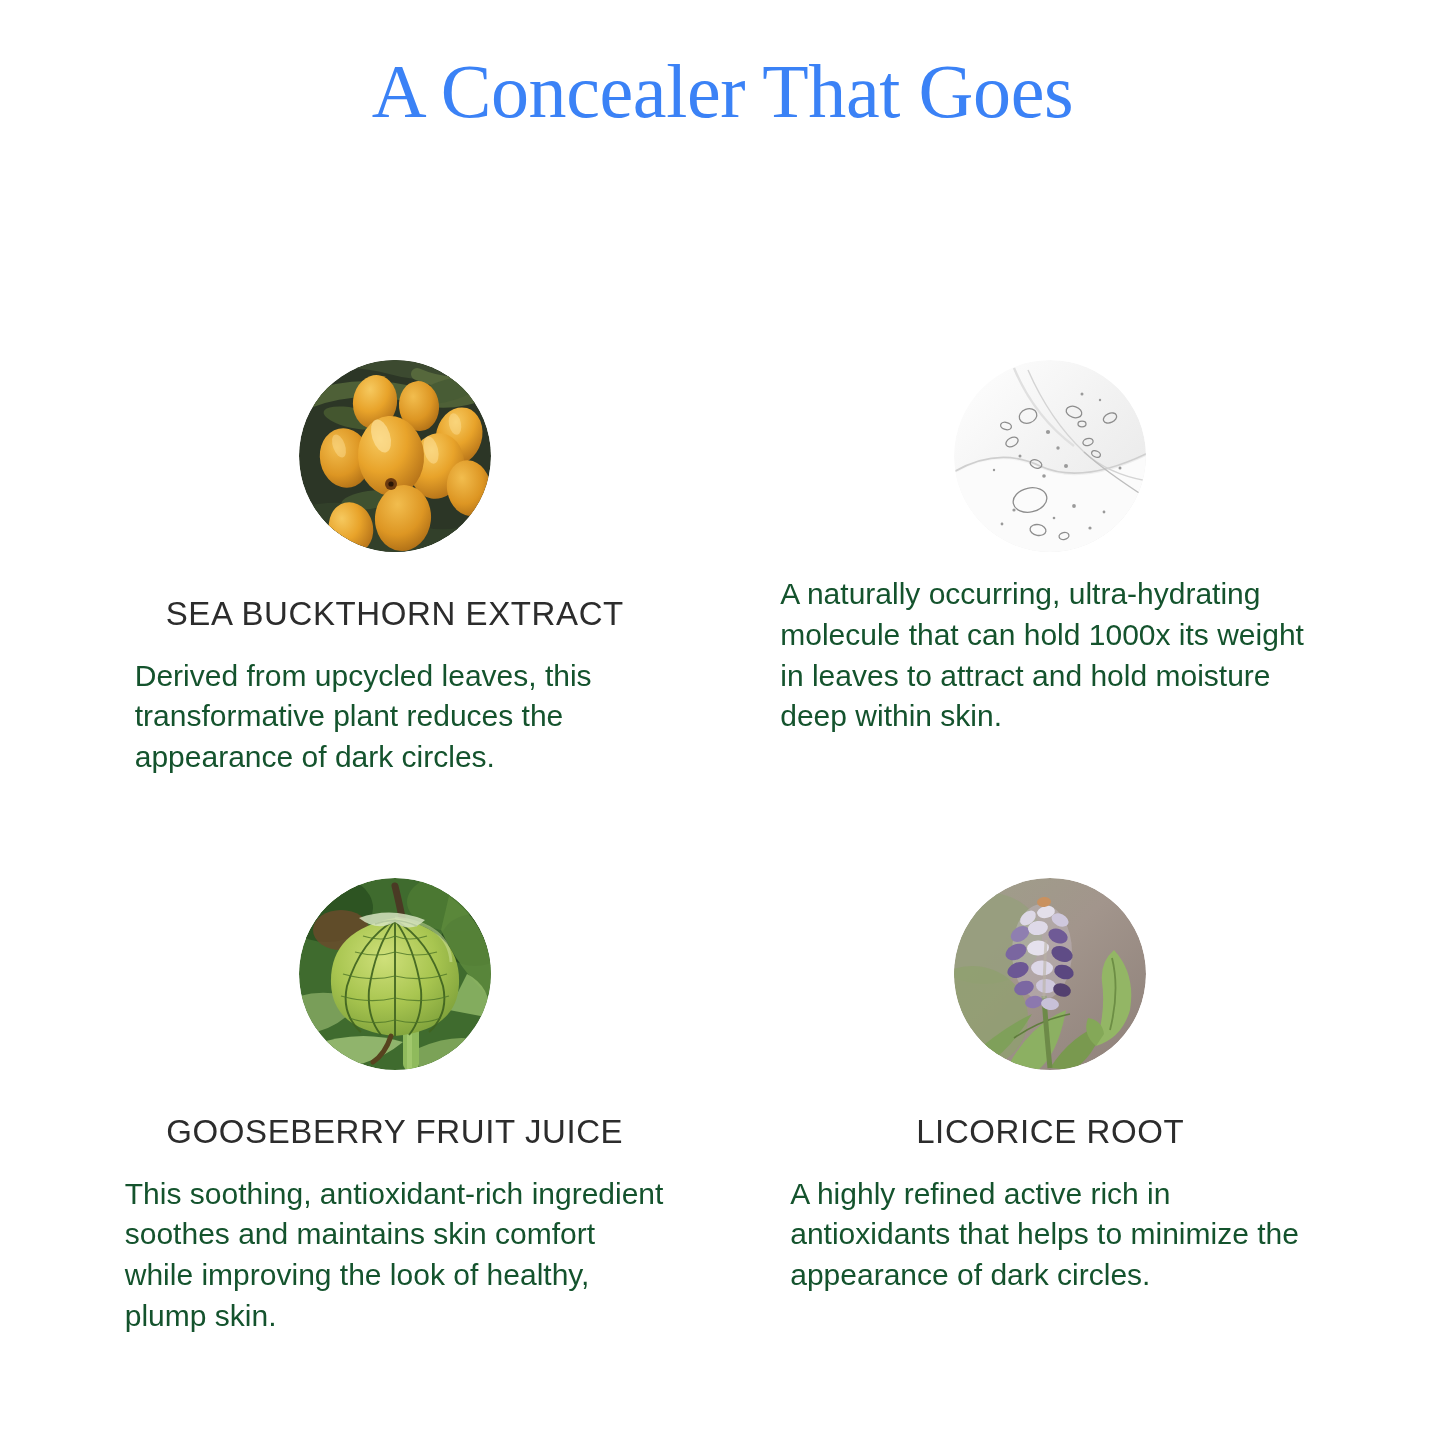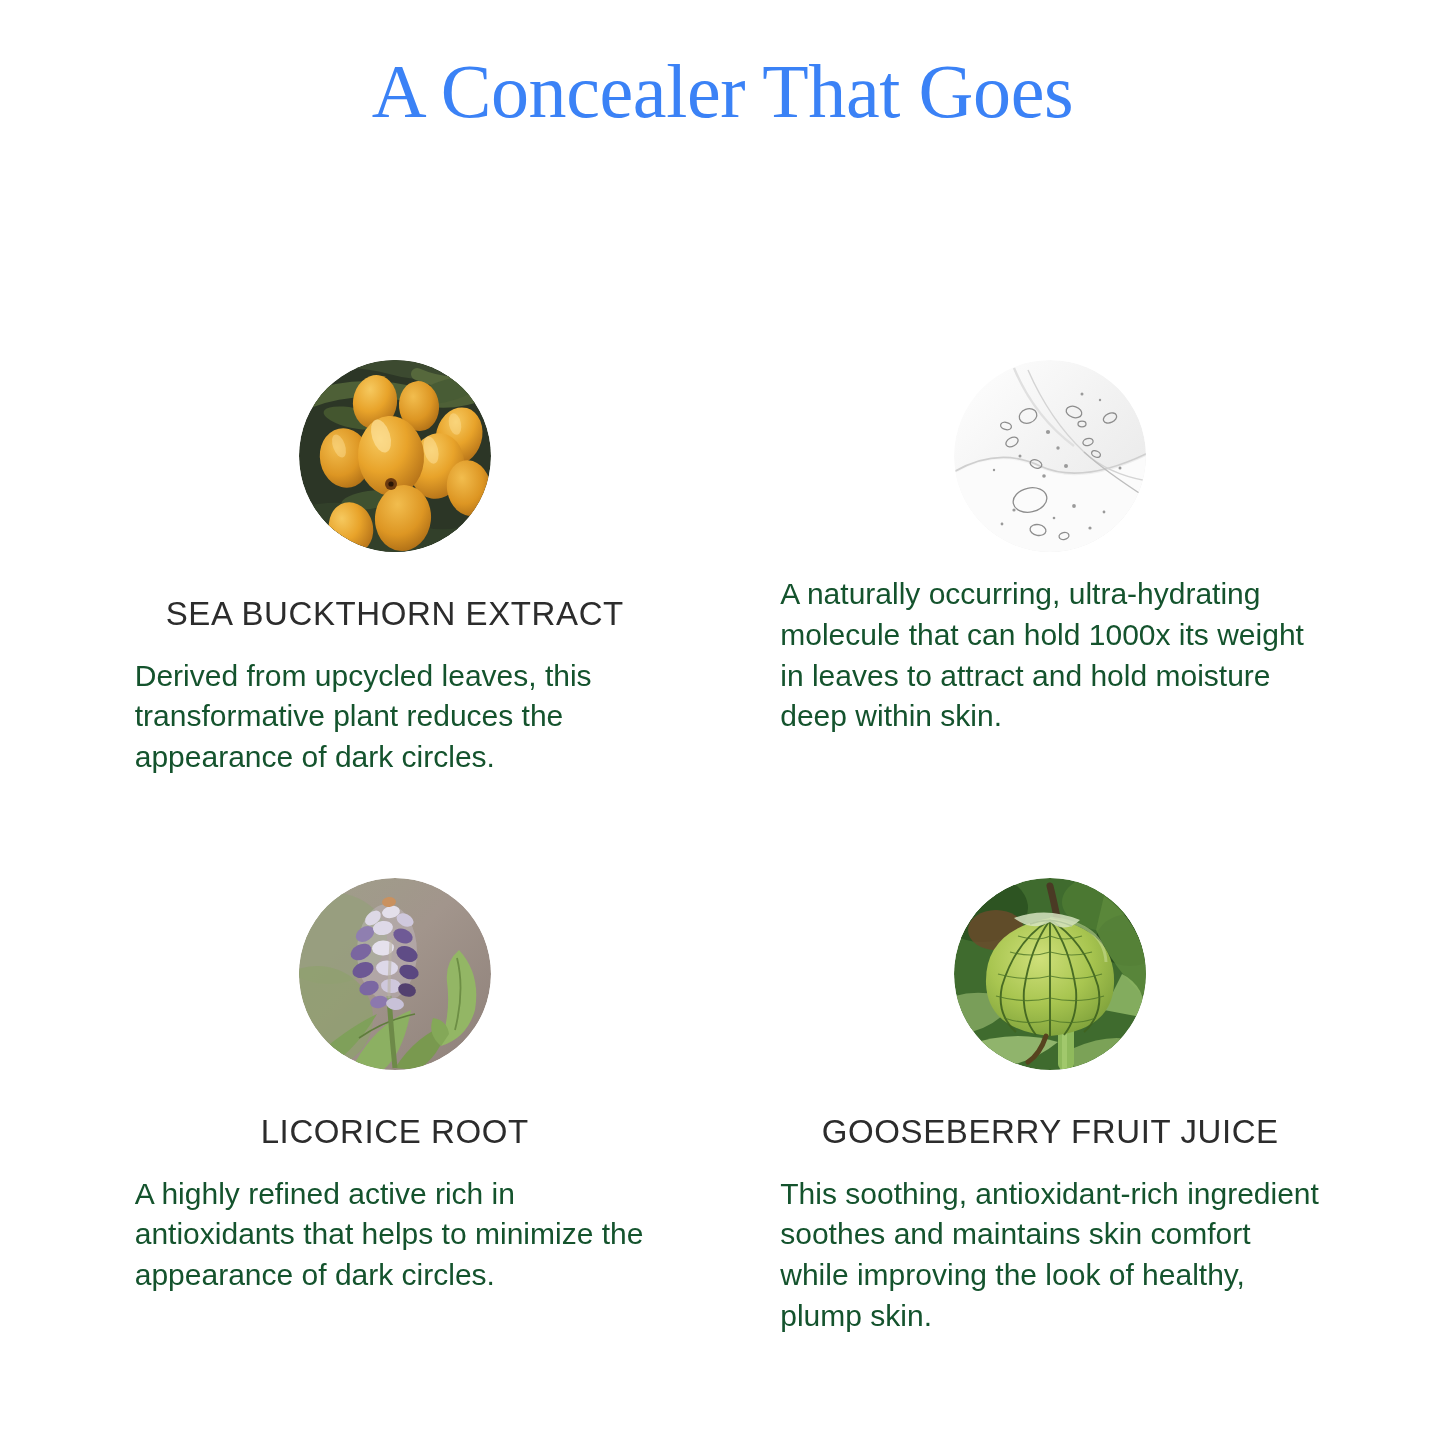--- a/index.html
+++ b/index.html
@@ -209,78 +209,20 @@
                 <circle cx="166" cy="108" r="1.5"></circle>
               <circle cx="40" cy="110" r="1.2"></circle>
                 <circle cx="156" cy="186" r="1.3"></circle>
             </g>
           </g>
         </svg>
       </div>
       <div class="card-body">A naturally occurring, ultra-hydrating molecule that can hold 1000x its weight in leaves to attract and hold moisture deep within skin.</div>
     </div>
 
-    <div class="card left">
-      <div class="thumb">
-        <svg viewBox="0 0 192 192" xmlns="http://www.w3.org/2000/svg" aria-hidden="true">
-          <defs>
-            <clipPath id="cL">
-                <circle cx="96" cy="96" r="96"></circle>
-              </clipPath>
-            <linearGradient id="bgL" x1="0" y1="0" x2="1" y2="1">
-              <stop offset="0%" stop-color="#9fa089"></stop>
-              <stop offset="45%" stop-color="#a2958c"></stop>
-              <stop offset="100%" stop-color="#8e8079"></stop>
-            </linearGradient>
-          </defs>
-          <g clip-path="url(#cL)">
-            <rect width="192" height="192" fill="url(#bgL)"></rect>
-            <ellipse cx="30" cy="60" rx="58" ry="46" fill="#94a07a" opacity="0.7"></ellipse>
-            <ellipse cx="18" cy="140" rx="56" ry="52" fill="#8fa06e" opacity="0.75"></ellipse>
-
-            <path d="M12 182 Q48 150 78 136 Q54 176 24 192 Z" fill="#7fa05a"></path>
-            <path d="M52 192 Q74 148 112 132 Q104 176 84 192 Z" fill="#8cb062"></path>
-            <path d="M96 190 Q118 156 150 146 Q140 180 118 192 Z" fill="#79994f"></path>
-            <path d="M60 160 Q86 142 116 136" stroke="#5f7d3c" stroke-width="1.6" fill="none"></path>
-
-            <path d="M96 190 Q92 150 90 118" stroke="#6d8a48" stroke-width="5" fill="none"></path>
-
-            <path d="M160 72 Q182 96 176 132 Q168 160 142 168 Q152 132 148 104 Q146 84 160 72 Z" fill="#93b665"></path>
-            <path d="M158 80 Q166 112 156 152" stroke="#6d8e45" stroke-width="1.8" fill="none"></path>
-            <path d="M142 168 Q128 156 134 140 Q148 142 150 156 Z" fill="#84a858"></path>
-
-            <ellipse cx="88" cy="74" rx="30" ry="48" fill="#cfc6d6" opacity="0.35"></ellipse>
-            <g>
-              <ellipse cx="74" cy="40" rx="9" ry="6" fill="#ddd8e6" transform="rotate(-40 74 40)"></ellipse>
-              <ellipse cx="92" cy="34" rx="9" ry="6" fill="#e3dfea" transform="rotate(-12 92 34)"></ellipse>
-              <ellipse cx="106" cy="42" rx="9" ry="6" fill="#cfc8dd" transform="rotate(26 106 42)"></ellipse>
-              <ellipse cx="66" cy="56" rx="10" ry="7" fill="#8f7fb0" transform="rotate(-34 66 56)"></ellipse>
-              <ellipse cx="84" cy="50" rx="10" ry="7" fill="#ded9e8" transform="rotate(-8 84 50)"></ellipse>
-              <ellipse cx="104" cy="58" rx="10" ry="7" fill="#6f5a96" transform="rotate(22 104 58)"></ellipse>
-              <ellipse cx="62" cy="74" rx="11" ry="7.5" fill="#7a66a0" transform="rotate(-26 62 74)"></ellipse>
-              <ellipse cx="84" cy="70" rx="11" ry="7.5" fill="#e5e1ed" transform="rotate(-4 84 70)"></ellipse>
-              <ellipse cx="108" cy="76" rx="11" ry="7.5" fill="#5f4c86" transform="rotate(20 108 76)"></ellipse>
-              <ellipse cx="64" cy="92" rx="11" ry="7.5" fill="#6c5794" transform="rotate(-22 64 92)"></ellipse>
-              <ellipse cx="88" cy="90" rx="11" ry="7.5" fill="#ddd8e8" transform="rotate(2 88 90)"></ellipse>
-              <ellipse cx="110" cy="94" rx="10" ry="7" fill="#5a4780" transform="rotate(18 110 94)"></ellipse>
-              <ellipse cx="70" cy="110" rx="10" ry="7" fill="#7b67a2" transform="rotate(-18 70 110)"></ellipse>
-              <ellipse cx="92" cy="108" rx="10" ry="7" fill="#cfc8dd" transform="rotate(4 92 108)"></ellipse>
-              <ellipse cx="108" cy="112" rx="9" ry="6.5" fill="#53406f" transform="rotate(16 108 112)"></ellipse>
-              <ellipse cx="80" cy="124" rx="9" ry="6" fill="#8c78ae" transform="rotate(-10 80 124)"></ellipse>
-              <ellipse cx="96" cy="126" rx="9" ry="6" fill="#c8c1d8" transform="rotate(8 96 126)"></ellipse>
-              <ellipse cx="90" cy="24" rx="7" ry="5" fill="#c9915f" transform="rotate(-6 90 24)"></ellipse>
-            </g>
-            <path d="M90 120 Q90 98 92 62" stroke="#b9b3a4" stroke-width="3" fill="none" opacity="0.6"></path>
-          </g>
-        </svg>
-      </div>
-      <div class="card-title">LICORICE ROOT</div>
-      <div class="card-body">A highly refined active rich in antioxidants that helps to minimize the appearance of dark circles.</div>
-    </div>
-
     <div class="card right">
       <div class="thumb">
         <svg viewBox="0 0 192 192" xmlns="http://www.w3.org/2000/svg" aria-hidden="true">
           <defs>
             <clipPath id="cG">
                 <circle cx="96" cy="96" r="96"></circle>
               </clipPath>
             <radialGradient id="husk" cx="42%" cy="34%" r="72%">
               <stop offset="0%" stop-color="#cfe07a"></stop>
               <stop offset="55%" stop-color="#a8c550"></stop>
@@ -322,14 +264,72 @@
             <path d="M60 40 Q92 28 126 42 Q112 56 96 44 Q78 54 60 40 Z" fill="#d6e3c0" opacity="0.85"></path>
             <path d="M76 46 Q96 38 118 48" stroke="#b6c9a0" stroke-width="1.4" fill="none"></path>
             <path d="M92 158 Q86 176 74 184" stroke="#57431f" stroke-width="5" fill="none" stroke-linecap="round"></path>
           </g>
         </svg>
       </div>
       <div class="card-title">GOOSEBERRY FRUIT JUICE</div>
       <div class="card-body">This soothing, antioxidant-rich ingredient soothes and maintains skin comfort while improving the look of healthy, plump skin.</div>
     </div>
 
+    <div class="card left">
+      <div class="thumb">
+        <svg viewBox="0 0 192 192" xmlns="http://www.w3.org/2000/svg" aria-hidden="true">
+          <defs>
+            <clipPath id="cL">
+                <circle cx="96" cy="96" r="96"></circle>
+              </clipPath>
+            <linearGradient id="bgL" x1="0" y1="0" x2="1" y2="1">
+              <stop offset="0%" stop-color="#9fa089"></stop>
+              <stop offset="45%" stop-color="#a2958c"></stop>
+              <stop offset="100%" stop-color="#8e8079"></stop>
+            </linearGradient>
+          </defs>
+          <g clip-path="url(#cL)">
+            <rect width="192" height="192" fill="url(#bgL)"></rect>
+            <ellipse cx="30" cy="60" rx="58" ry="46" fill="#94a07a" opacity="0.7"></ellipse>
+            <ellipse cx="18" cy="140" rx="56" ry="52" fill="#8fa06e" opacity="0.75"></ellipse>
+
+            <path d="M12 182 Q48 150 78 136 Q54 176 24 192 Z" fill="#7fa05a"></path>
+            <path d="M52 192 Q74 148 112 132 Q104 176 84 192 Z" fill="#8cb062"></path>
+            <path d="M96 190 Q118 156 150 146 Q140 180 118 192 Z" fill="#79994f"></path>
+            <path d="M60 160 Q86 142 116 136" stroke="#5f7d3c" stroke-width="1.6" fill="none"></path>
+
+            <path d="M96 190 Q92 150 90 118" stroke="#6d8a48" stroke-width="5" fill="none"></path>
+
+            <path d="M160 72 Q182 96 176 132 Q168 160 142 168 Q152 132 148 104 Q146 84 160 72 Z" fill="#93b665"></path>
+            <path d="M158 80 Q166 112 156 152" stroke="#6d8e45" stroke-width="1.8" fill="none"></path>
+            <path d="M142 168 Q128 156 134 140 Q148 142 150 156 Z" fill="#84a858"></path>
+
+            <ellipse cx="88" cy="74" rx="30" ry="48" fill="#cfc6d6" opacity="0.35"></ellipse>
+            <g>
+              <ellipse cx="74" cy="40" rx="9" ry="6" fill="#ddd8e6" transform="rotate(-40 74 40)"></ellipse>
+              <ellipse cx="92" cy="34" rx="9" ry="6" fill="#e3dfea" transform="rotate(-12 92 34)"></ellipse>
+              <ellipse cx="106" cy="42" rx="9" ry="6" fill="#cfc8dd" transform="rotate(26 106 42)"></ellipse>
+              <ellipse cx="66" cy="56" rx="10" ry="7" fill="#8f7fb0" transform="rotate(-34 66 56)"></ellipse>
+              <ellipse cx="84" cy="50" rx="10" ry="7" fill="#ded9e8" transform="rotate(-8 84 50)"></ellipse>
+              <ellipse cx="104" cy="58" rx="10" ry="7" fill="#6f5a96" transform="rotate(22 104 58)"></ellipse>
+              <ellipse cx="62" cy="74" rx="11" ry="7.5" fill="#7a66a0" transform="rotate(-26 62 74)"></ellipse>
+              <ellipse cx="84" cy="70" rx="11" ry="7.5" fill="#e5e1ed" transform="rotate(-4 84 70)"></ellipse>
+              <ellipse cx="108" cy="76" rx="11" ry="7.5" fill="#5f4c86" transform="rotate(20 108 76)"></ellipse>
+              <ellipse cx="64" cy="92" rx="11" ry="7.5" fill="#6c5794" transform="rotate(-22 64 92)"></ellipse>
+              <ellipse cx="88" cy="90" rx="11" ry="7.5" fill="#ddd8e8" transform="rotate(2 88 90)"></ellipse>
+              <ellipse cx="110" cy="94" rx="10" ry="7" fill="#5a4780" transform="rotate(18 110 94)"></ellipse>
+              <ellipse cx="70" cy="110" rx="10" ry="7" fill="#7b67a2" transform="rotate(-18 70 110)"></ellipse>
+              <ellipse cx="92" cy="108" rx="10" ry="7" fill="#cfc8dd" transform="rotate(4 92 108)"></ellipse>
+              <ellipse cx="108" cy="112" rx="9" ry="6.5" fill="#53406f" transform="rotate(16 108 112)"></ellipse>
+              <ellipse cx="80" cy="124" rx="9" ry="6" fill="#8c78ae" transform="rotate(-10 80 124)"></ellipse>
+              <ellipse cx="96" cy="126" rx="9" ry="6" fill="#c8c1d8" transform="rotate(8 96 126)"></ellipse>
+              <ellipse cx="90" cy="24" rx="7" ry="5" fill="#c9915f" transform="rotate(-6 90 24)"></ellipse>
+            </g>
+            <path d="M90 120 Q90 98 92 62" stroke="#b9b3a4" stroke-width="3" fill="none" opacity="0.6"></path>
+          </g>
+        </svg>
+      </div>
+      <div class="card-title">LICORICE ROOT</div>
+      <div class="card-body">A highly refined active rich in antioxidants that helps to minimize the appearance of dark circles.</div>
+    </div>
+
   </div>
 </div>
 
 </body></html>

